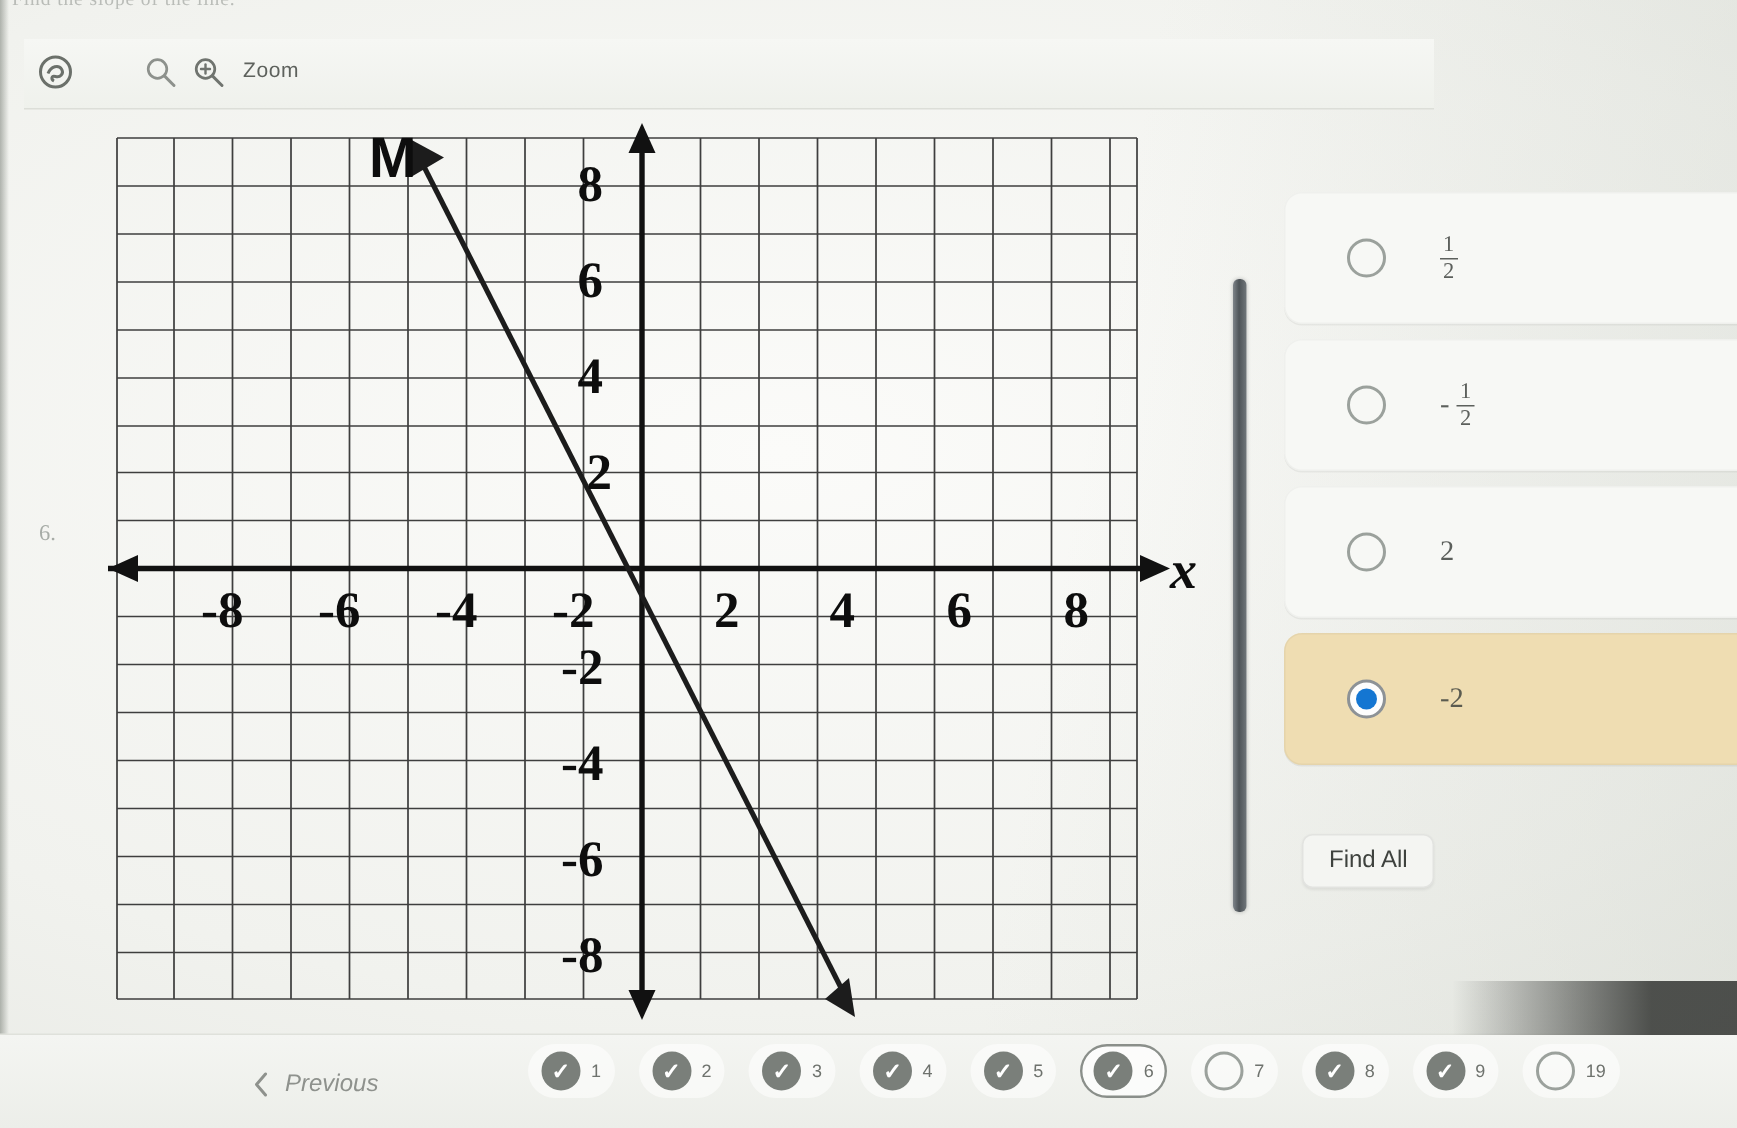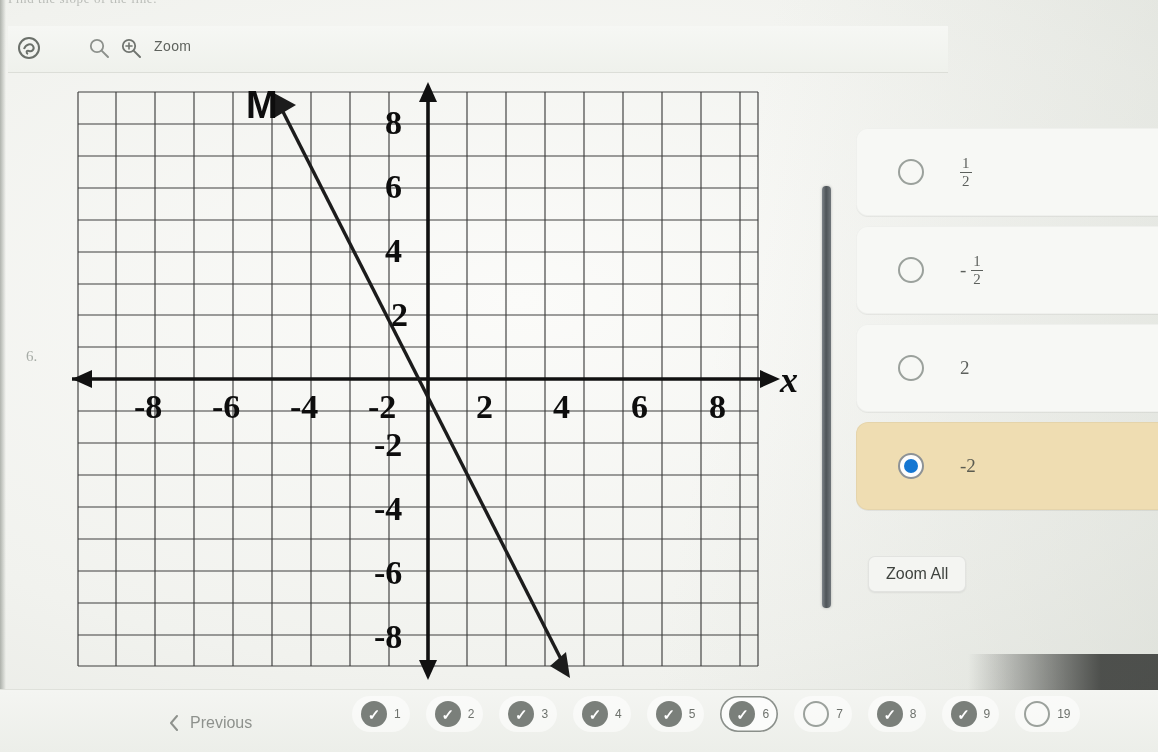--- a/index.html
+++ b/index.html
@@ -45,21 +45,21 @@
     top: -9px;
     left: 8px;
     white-space: nowrap;
     opacity: .55;
     font-family: "Liberation Serif", serif;
   }
 
   
   .toolbar {
     position: absolute;
-    left: 8px; top: 26px;
+    left: 16px; top: 26px;
     width: 940px;
     height: 46px;
     border-bottom: 1px solid #dcded8;
     background: linear-gradient(180deg,#f6f7f4 0%, #eff1ec 100%);
   }
   .tb-item {
     position: absolute;
     display: flex;
     align-items: center;
     gap: 6px;
@@ -183,20 +183,21 @@
     background: linear-gradient(180deg,#f4f5f2 0%, #eceee9 100%);
     border-top: 1px solid #dfe1db;
   }
   .prev-btn {
     position: absolute;
     left: 168px; top: 24px;
     display:flex; align-items:flex-end; gap:10px;
     color:#6e726d;
     font-size: 16px;
     opacity:.75;
+    font-style:italic;
   }
   .qdots {
     position:absolute;
     left: 352px; top: 6px;
     display:flex;
     align-items:center;
     gap: 16px;
   }
   .qdot {
     display:flex;
@@ -401,21 +402,21 @@
     <span class="opt-label">2</span>
   </div>
 
   <div class="option selected">
     <span class="radio"></span>
     <span class="opt-label">-2</span>
   </div>
 
 </div>
 
-<div class="clear-all">Zoom All</div>
+<div class="clear-all">Find All</div>
 
 <div class="bottom-bar">
 
   <div class="prev-btn">
     <svg width="12" height="18" viewBox="0 0 12 18" aria-hidden="true">
       <polyline points="9,2 3,9 9,16" fill="none" stroke="#6e726d" stroke-width="2" stroke-linecap="round" stroke-linejoin="round"></polyline>
     </svg>
     <span>Previous</span>
   </div>
 

